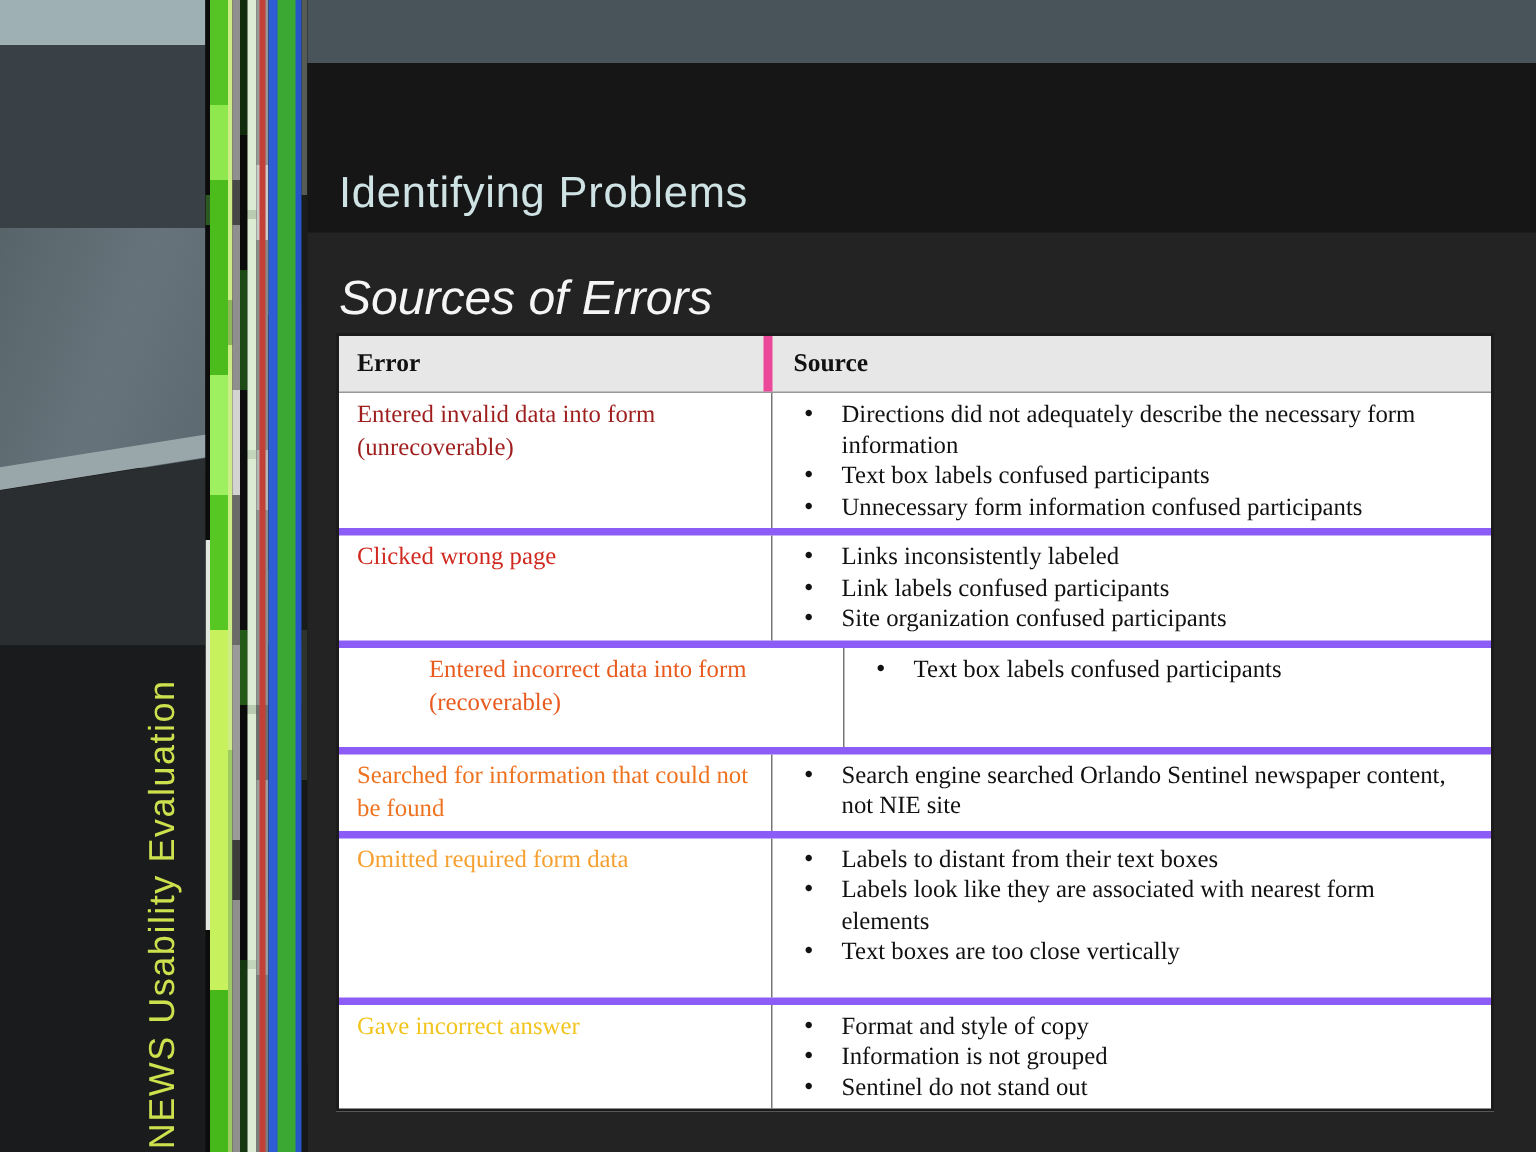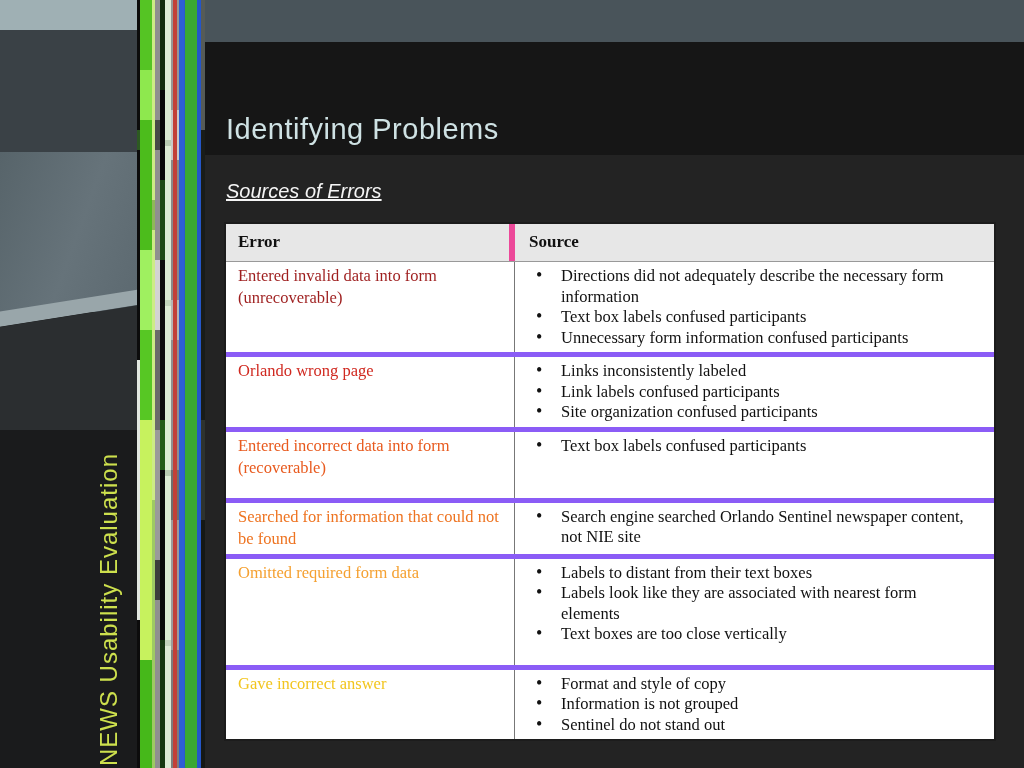--- a/index.html
+++ b/index.html
@@ -45,22 +45,22 @@
   .gp-blue3{left:55px;top:695px;width:9px;height:40px;background:#2456c8;}
   .gp-green1{left:48px;top:720px;width:12px;height:48px;background:#3aa832;}
   .gp-red1{left:36px;top:452px;width:4px;height:8px;background:#c24038;}
 
   
   .content{position:absolute;left:205px;top:0;width:819px;height:708px;background:#232323;}
   .topband{position:absolute;left:0;top:0;width:819px;height:42px;background:#49545a;}
   .titleband{position:absolute;left:0;top:42px;width:819px;height:113px;background:#161616;}
   .slide-title{position:absolute;left:21px;bottom:9px;font-size:29px;letter-spacing:.5px;
                color:#cfe2e4;font-family:"Liberation Sans",sans-serif;}
-  .slide-subtitle{position:absolute;left:21px;top:180px;font-size:20px;font-style:italic;
-                  color:#f5f5f5;font-family:"Liberation Sans",sans-serif;text-decoration:underline;}
+  .slide-subtitle{position:absolute;left:21px;top:180px;font-size:32px;font-style:italic;
+                  color:#f5f5f5;font-family:"Liberation Sans",sans-serif;}
 
   
   .etable{position:absolute;left:19px;top:222px;width:772px;background:#ffffff;
           border:2px solid #1c1c1c;box-sizing:border-box;
           font-family:"Liberation Serif","DejaVu Serif",serif;color:#111;}
   .thead{display:flex;background:#e7e7e7;border-bottom:1px solid #999;}
   .hcell{font-weight:bold;font-size:17px;padding:8px 12px 9px;box-sizing:border-box;}
   .hcell-error{width:289px;border-right:6px solid #ec4899;}
   .hcell-source{flex:1;padding-left:14px;}
   .trow{display:flex;border-bottom:5px solid #8b5cf6;}
@@ -131,32 +131,32 @@
     <div class="cell-source">
       <ul class="src-list">
                 <li>Directions did not adequately describe the necessary form information</li>
                 <li>Text box labels confused participants</li>
                 <li>Unnecessary form information confused participants</li>
               </ul>
     </div>
   </div>
 
   <div class="trow">
-    <div class="cell-error" style="color: rgb(208, 41, 32);">Orlando wrong page</div>
+    <div class="cell-error" style="color: rgb(208, 41, 32);">Clicked wrong page</div>
     <div class="cell-source">
       <ul class="src-list">
                 <li>Links inconsistently labeled</li>
                 <li>Link labels confused participants</li>
                 <li>Site organization confused participants</li>
               </ul>
     </div>
   </div>
 
   <div class="trow">
-    <div class="cell-error" style="color: rgb(232, 90, 30);">Entered incorrect data into form (recoverable)</div>
+    <div class="cell-error" style="color: rgb(232, 90, 30); margin-left: 48px;">Entered incorrect data into form (recoverable)</div>
     <div class="cell-source">
       <ul class="src-list">
                 <li>Text box labels confused participants</li>
               </ul>
     </div>
   </div>
 
   <div class="trow">
     <div class="cell-error" style="color: rgb(238, 115, 32);">Searched for information that could not be found</div>
     <div class="cell-source">

